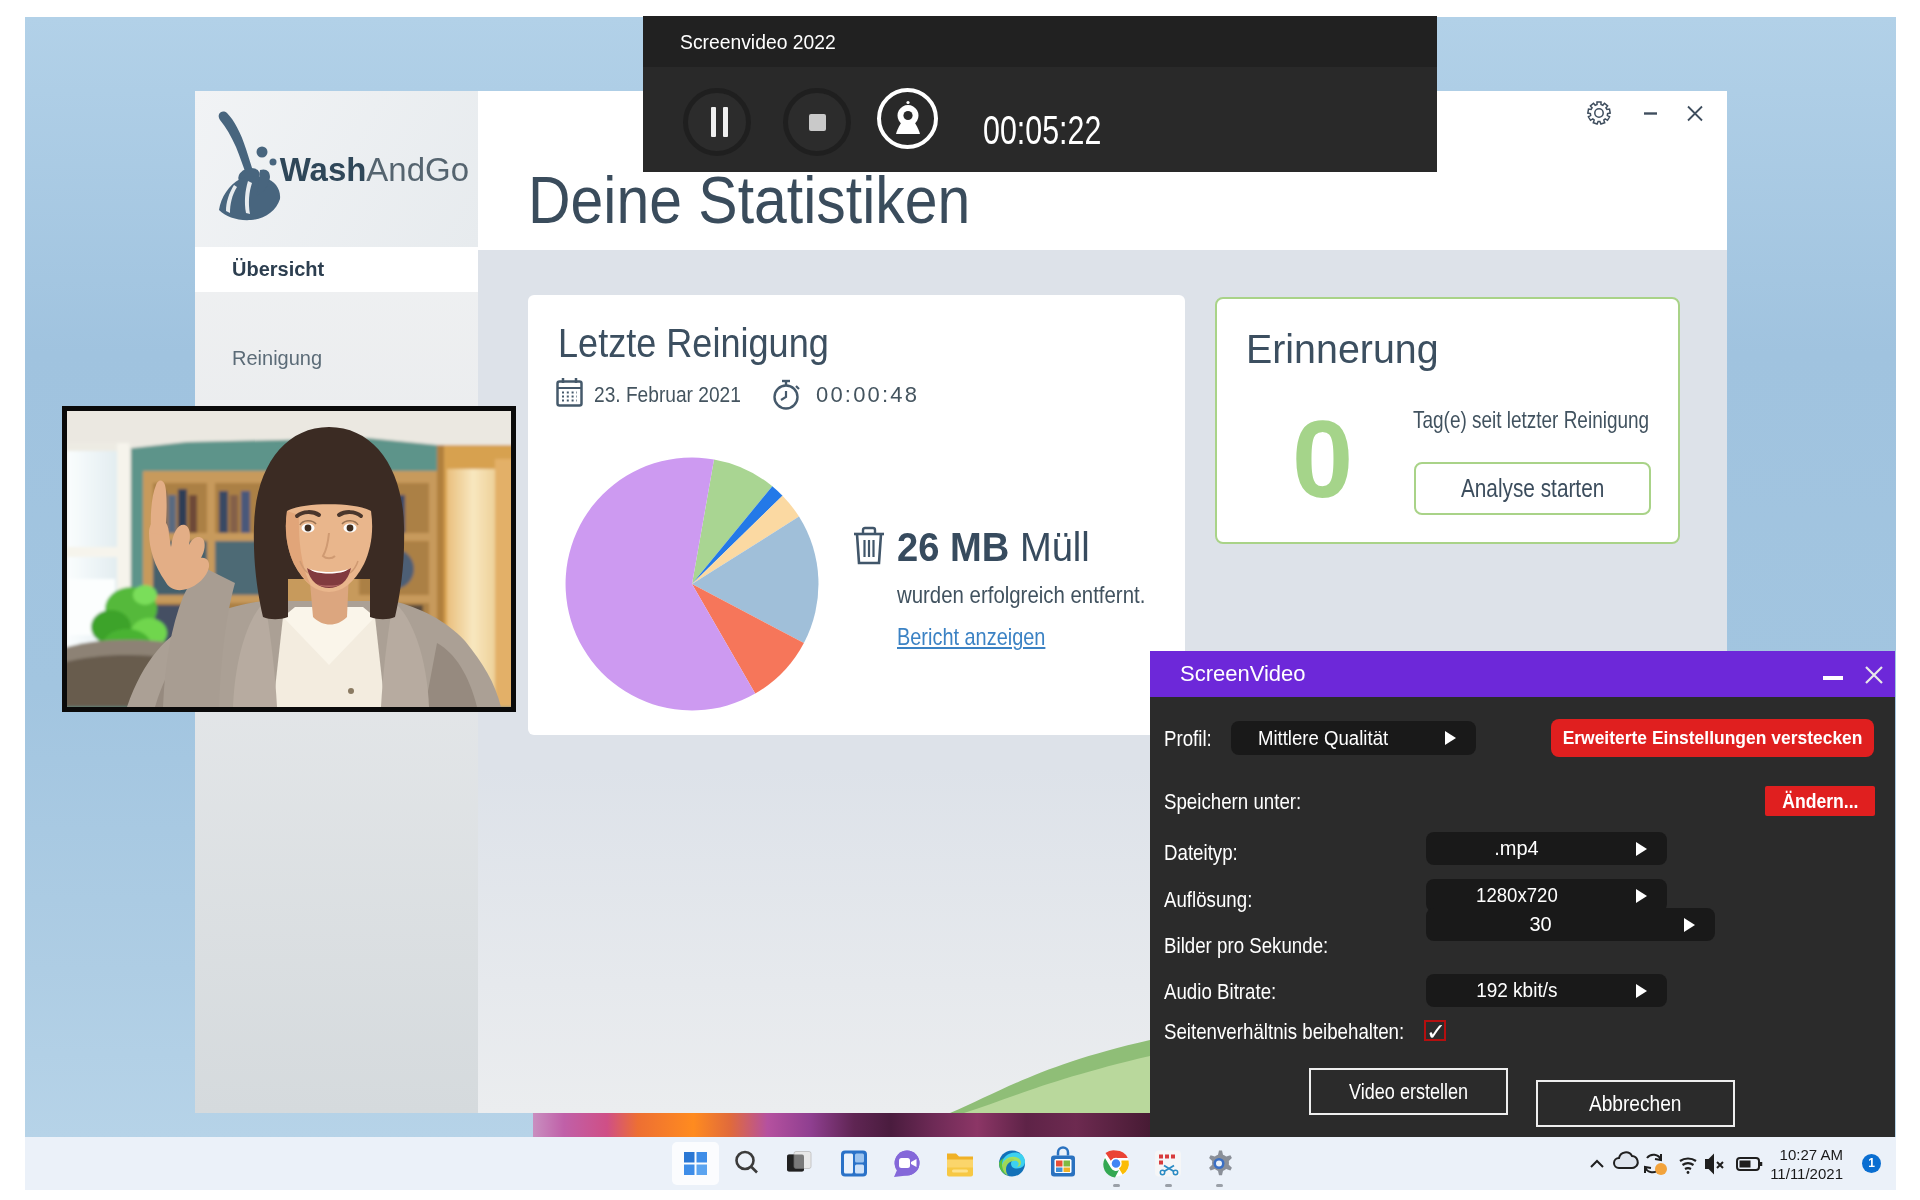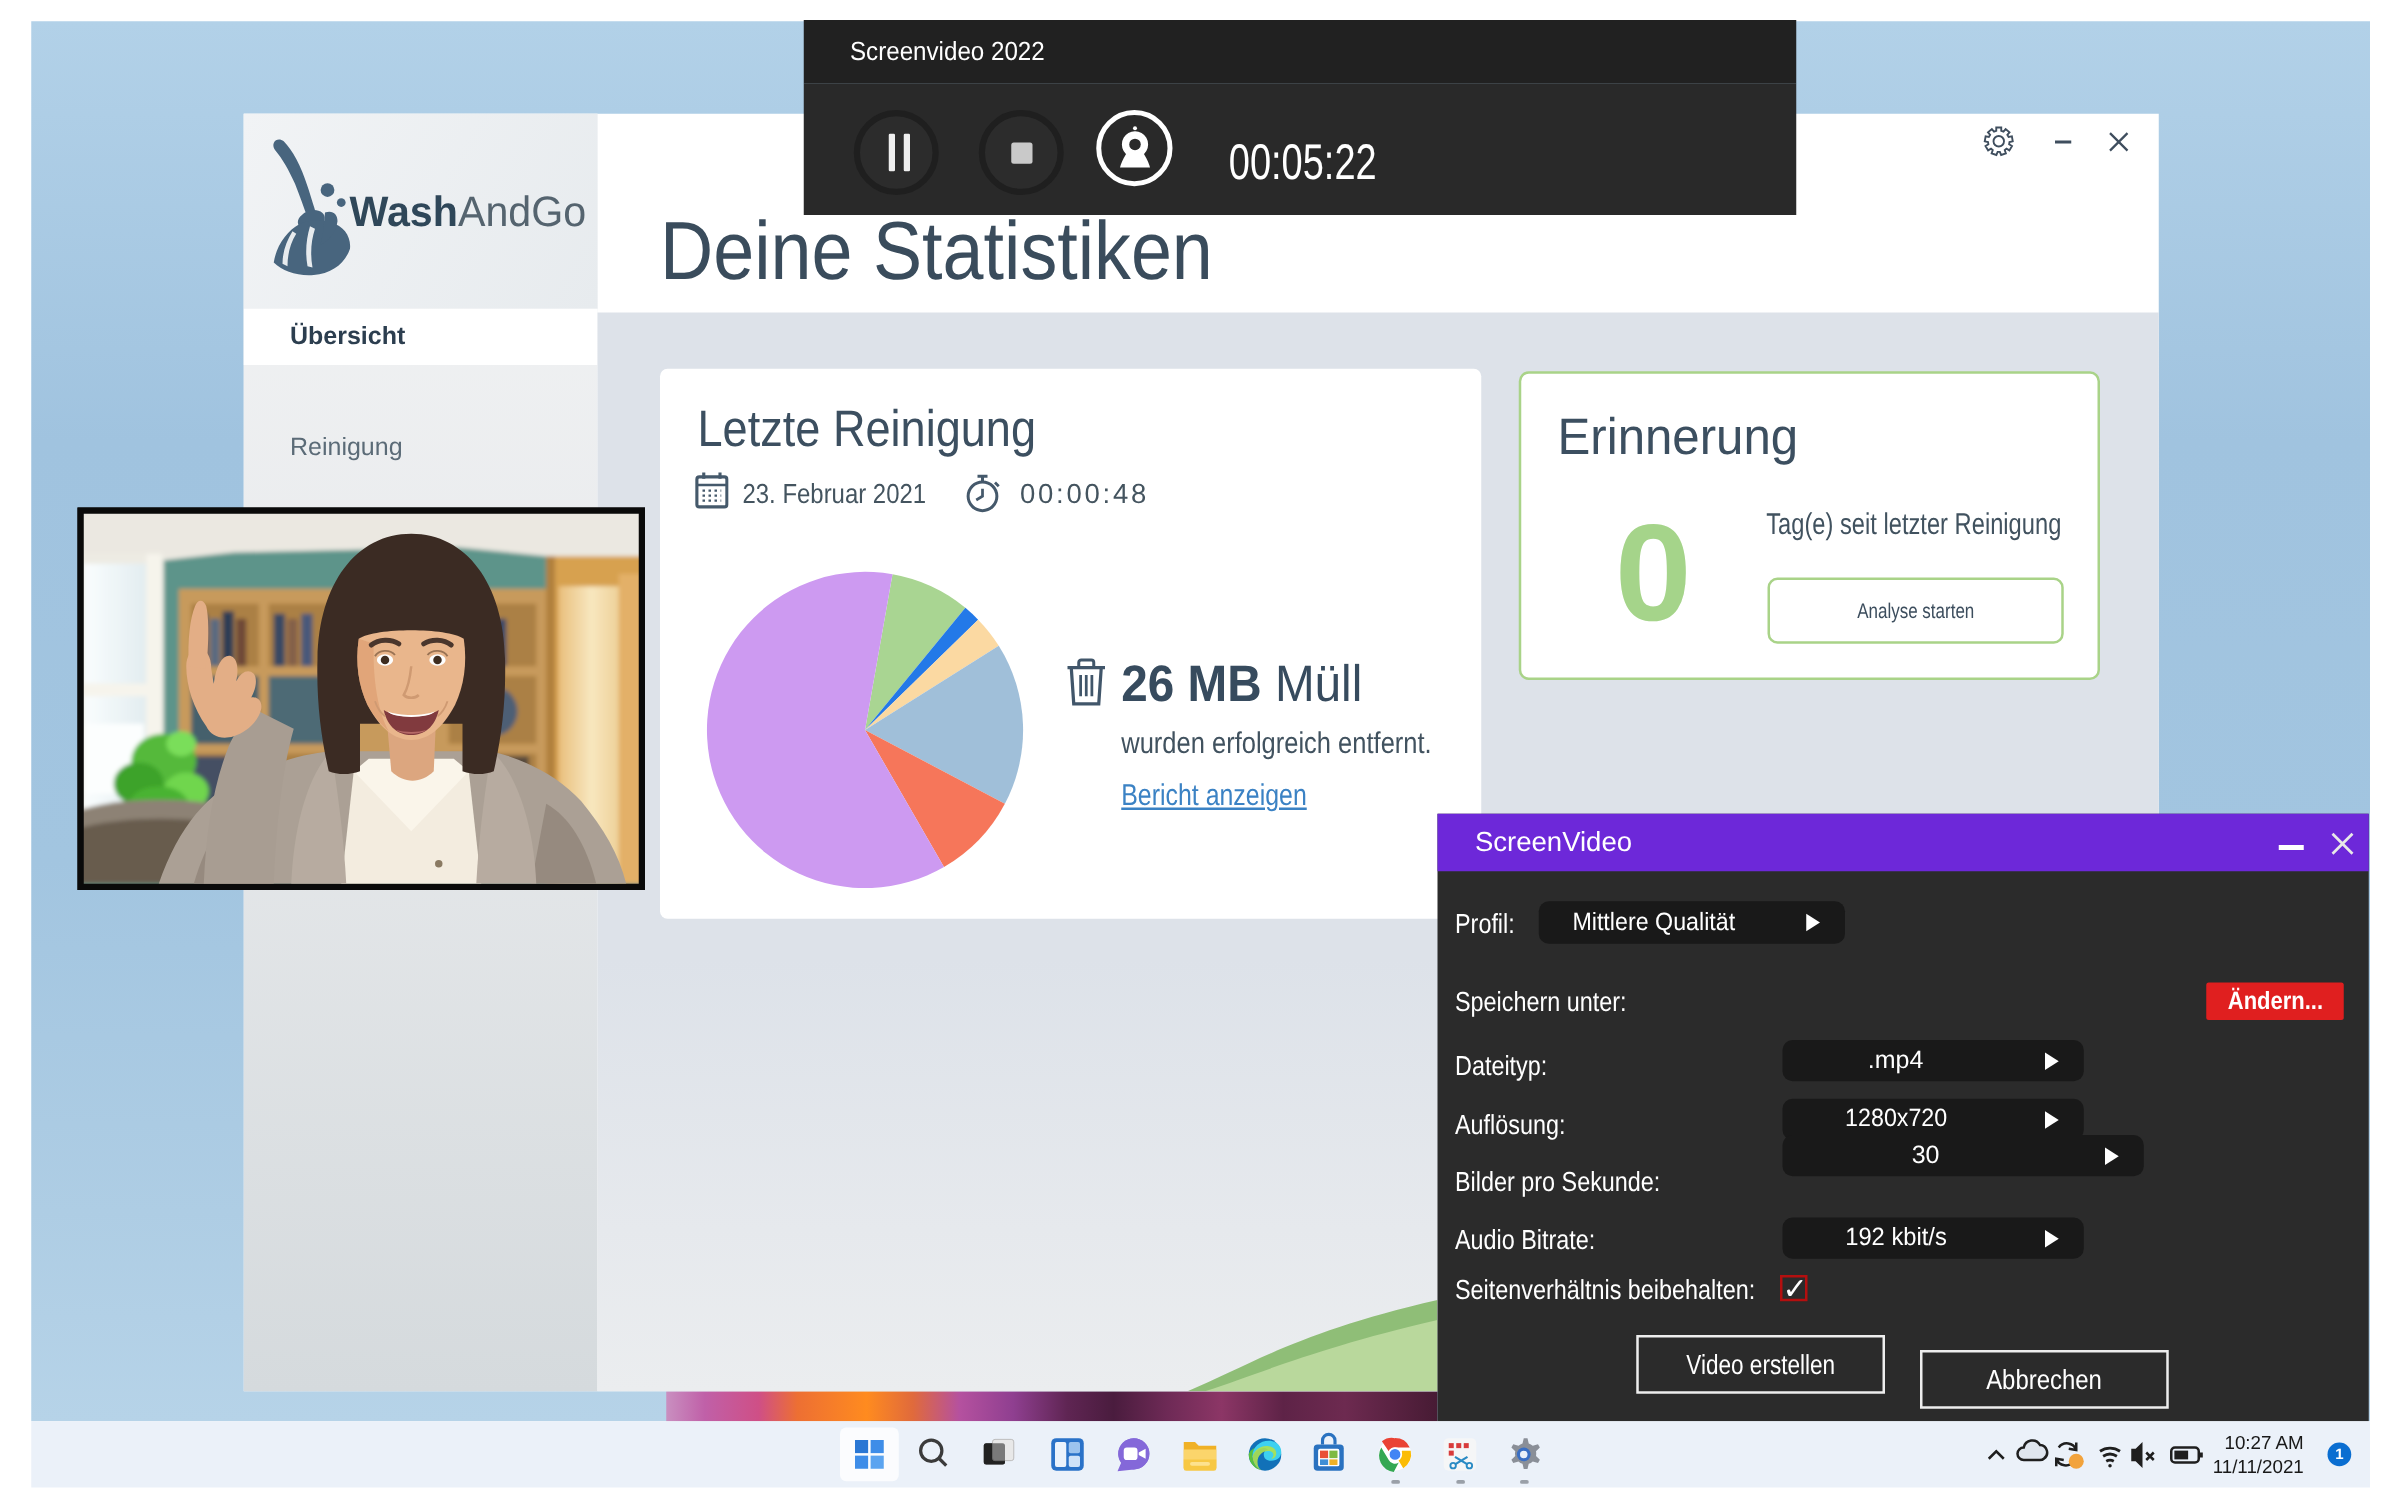--- a/index.html
+++ b/index.html
@@ -31,21 +31,21 @@
   #mbline { left:369px; top:229px; font-size:41px; color:#374b5e; white-space:nowrap; transform:scaleX(0.93); transform-origin:left top; }
   #mbsub  { left:369px; top:286px; font-size:24px; color:#41525f; white-space:nowrap; transform:scaleX(0.85); transform-origin:left top; }
   #mblink { left:369px; top:328px; font-size:24px; color:#3b82c4; text-decoration:underline; white-space:nowrap; transform:scaleX(0.83); transform-origin:left top; }
   
   #card2 { left:737px; top:47px; width:465px; height:247px; background:#fff;
     border:2px solid #a9d388; border-radius:8px; }
   #c2head { left:29px; top:27px; font-size:41px; color:#3c4f60; transform:scaleX(0.96); transform-origin:left top; white-space:nowrap; }
   #c2zero { left:75px; top:96px; font-size:110px; font-weight:bold; color:#a5d48a; }
   #c2tag  { left:196px; top:107px; font-size:24px; color:#41525f; white-space:nowrap; transform:scaleX(0.79); transform-origin:left top; }
   #c2btn  { left:197px; top:163px; width:237px; height:53px; border:2px solid #a9d388;
-    border-radius:8px; font-size:17px; color:#3c4d5d; text-align:center; line-height:49px; background:#fff; }
+    border-radius:8px; font-size:26px; color:#3c4d5d; text-align:center; line-height:49px; background:#fff; }
   
   #cam { left:62px; top:406px; width:454px; height:306px; background:#000; border:5px solid #0a0a0a; }
   
   #bar { left:643px; top:16px; width:794px; height:156px; }
   #bartitle { left:0; top:0; width:794px; height:51px; background:#212121;
     color:#fff; font-size:21px; line-height:51px; padding-left:37px; }
   #barbody { left:0; top:51px; width:794px; height:105px; background:#292929; }
   .cbtn { border-radius:50%; width:68px; height:68px; border:5px solid #1f1f1f; background:#2c2c2c; }
   #btnpause { left:40px; top:21px; }
   #btnstop  { left:140px; top:21px; }
@@ -303,20 +303,21 @@
 </div>
 
 <div class="abs" id="dlg">
   <div class="abs" id="dlgtitle">ScreenVideo</div>
   <div class="abs" id="dlgmin"></div>
   <svg class="abs" id="dlgx" width="20" height="20" viewBox="0 0 20 20" style="left:714px;top:14px">
     <path d="M2,2 L18,18 M18,2 L2,18" stroke="#e8e8e8" stroke-width="2.2"></path>
   </svg>
   <div class="dl" style="left:14px;top:75px">Profil:</div>
   <div class="combo" style="left:81px;top:70px;width:245px;height:34px;line-height:34px"><span class="cv" style="transform:scaleX(0.93)">Mittlere Qualität</span><span class="arrow"></span></div>
+  <div class="red" style="left:401px;top:68px;width:323px;height:38px;line-height:38px;border-radius:8px;font-size:18px"><span class="cv" style="transform:scaleX(0.97)">Erweiterte Einstellungen verstecken</span></div>
   <div class="dl" style="left:14px;top:138px">Speichern unter:</div>
   <div class="red" style="left:615px;top:135px;width:110px;height:30px;line-height:30px;font-size:20px;border-radius:2px"><span class="cv" style="transform:scaleX(0.88)">Ändern...</span></div>
   <div class="dl" style="left:14px;top:189px">Dateityp:</div>
   <div class="combo" style="left:276px;top:181px;width:241px;height:33px;line-height:33px"><span class="cv">.mp4</span><span class="arrow"></span></div>
   <div class="dl" style="left:14px;top:236px">Auflösung:</div>
   <div class="combo" style="left:276px;top:228px;width:241px;height:33px;line-height:33px"><span class="cv" style="transform:scaleX(0.93)">1280x720</span><span class="arrow"></span></div>
   <div class="dl" style="left:14px;top:282px">Bilder pro Sekunde:</div>
   <div class="combo" style="left:276px;top:257px;width:289px;height:33px;line-height:33px"><span class="cv">30</span><span class="arrow"></span></div>
   <div class="dl" style="left:14px;top:328px">Audio Bitrate:</div>
   <div class="combo" style="left:276px;top:323px;width:241px;height:33px;line-height:33px"><span class="cv" style="transform:scaleX(0.95)">192 kbit/s</span><span class="arrow"></span></div>

